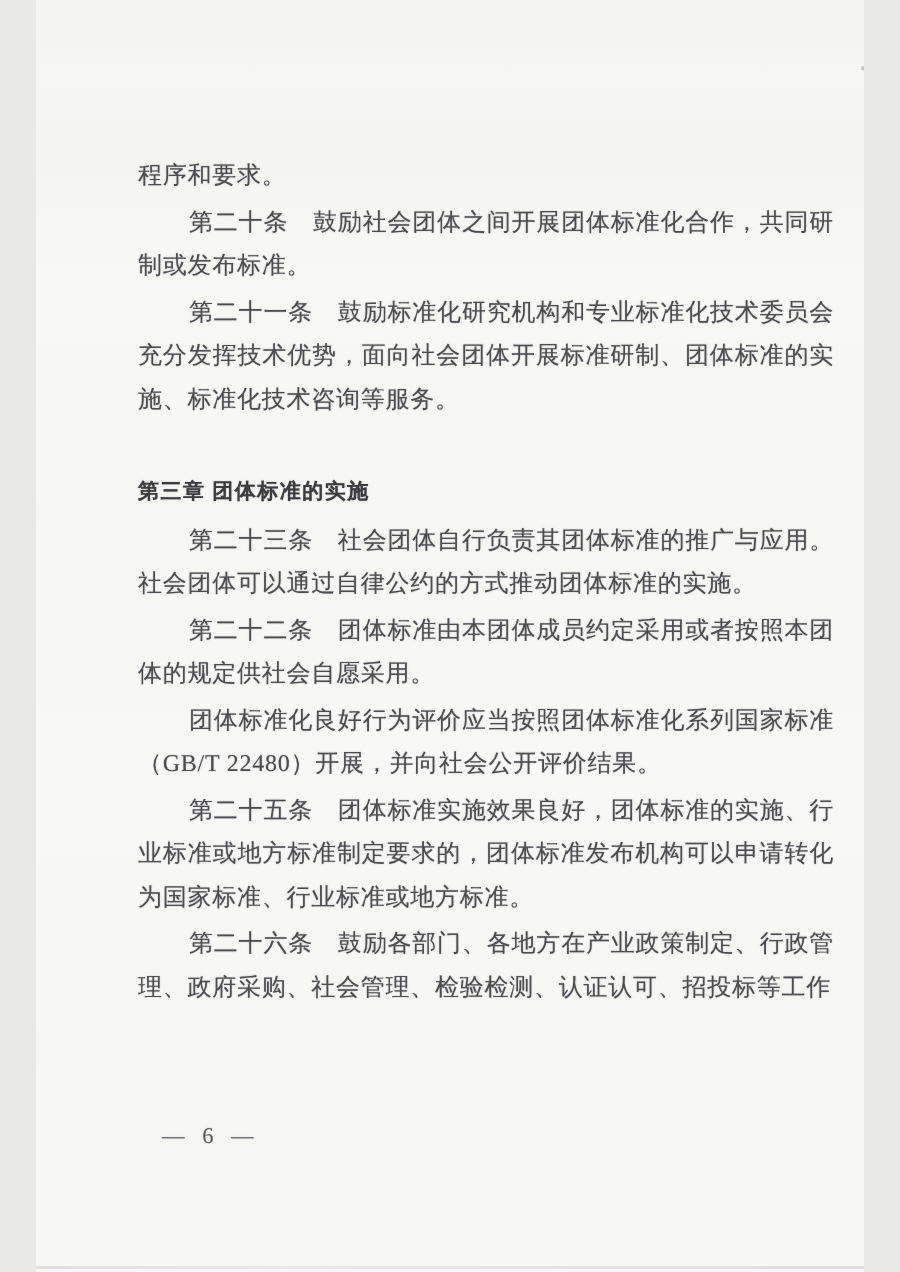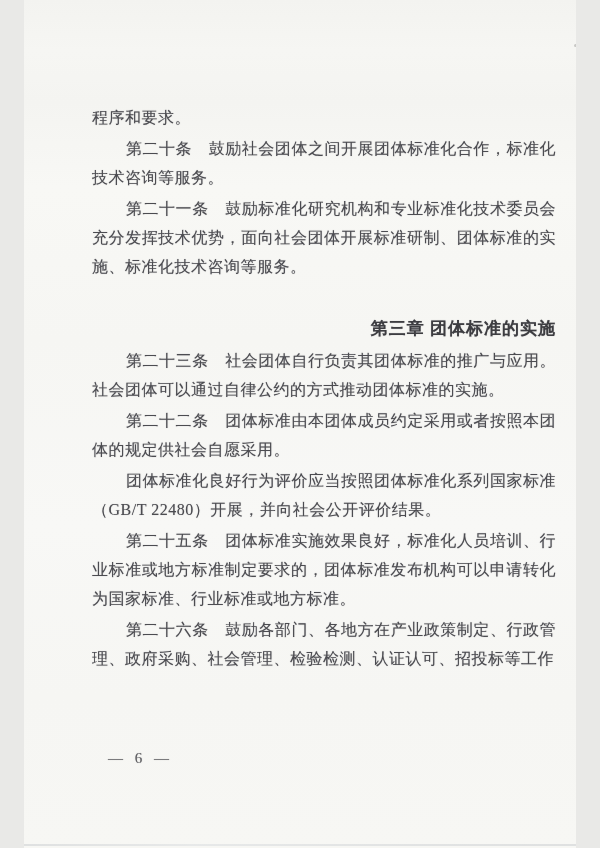--- a/index.html
+++ b/index.html
@@ -32,22 +32,22 @@
     letter-spacing: 0.5px;
     text-align: justify;
     text-indent: 34px;
     margin-bottom: 2px;
     color: #4c4c51;
     text-shadow: 0 0 1px rgba(85,85,90,0.45);
   }
   .para.no-indent { text-indent: 0; }
   .chapter-heading {
     font-weight: bold;
-    text-align: right;
-    font-size: 17px;
+    text-align: left;
+    font-size: 14px;
     line-height: 29px;
     letter-spacing: 1px;
     color: #3d3d41;
     margin: 33px 0 3px 0;
     text-shadow: 0 0 0.8px rgba(60,60,65,0.5);
   }
   .page-number {
     position: absolute;
     left: 84px;
     top: 750px;
@@ -78,26 +78,26 @@
 </head>
 <body>
 
 <div class="page">
 
   <div class="speck speck-1"></div>
   <div class="speck speck-2"></div>
 
   <div class="content">
     <div class="para no-indent">程序和要求。</div>
-    <div class="para">第二十条　鼓励社会团体之间开展团体标准化合作，标准化技术咨询等服务。</div>
+    <div class="para">第二十条　鼓励社会团体之间开展团体标准化合作，共同研制或发布标准。</div>
     <div class="para">第二十一条　鼓励标准化研究机构和专业标准化技术委员会充分发挥技术优势，面向社会团体开展标准研制、团体标准的实施、标准化技术咨询等服务。</div>
     <div class="chapter-heading">第三章 团体标准的实施</div>
     <div class="para">第二十三条　社会团体自行负责其团体标准的推广与应用。社会团体可以通过自律公约的方式推动团体标准的实施。</div>
     <div class="para">第二十二条　团体标准由本团体成员约定采用或者按照本团体的规定供社会自愿采用。</div>
     <div class="para">团体标准化良好行为评价应当按照团体标准化系列国家标准（GB/T 22480）开展，并向社会公开评价结果。</div>
-    <div class="para">第二十五条　团体标准实施效果良好，标准化人员培训、行业标准或地方标准制定要求的，团体标准发布机构可以申请转化为国家标准、行业标准或地方标准。</div>
+    <div class="para">第二十五条　团体标准实施效果良好，团体标准的实施、行业标准或地方标准制定要求的，团体标准发布机构可以申请转化为国家标准、行业标准或地方标准。</div>
     <div class="para">第二十六条　鼓励各部门、各地方在产业政策制定、行政管理、政府采购、社会管理、检验检测、认证认可、招投标等工作</div>
   </div>
 
   <div class="page-number">— 6 —</div>
 
   <div class="scan-edge"></div>
 </div>
 
 </body></html>

